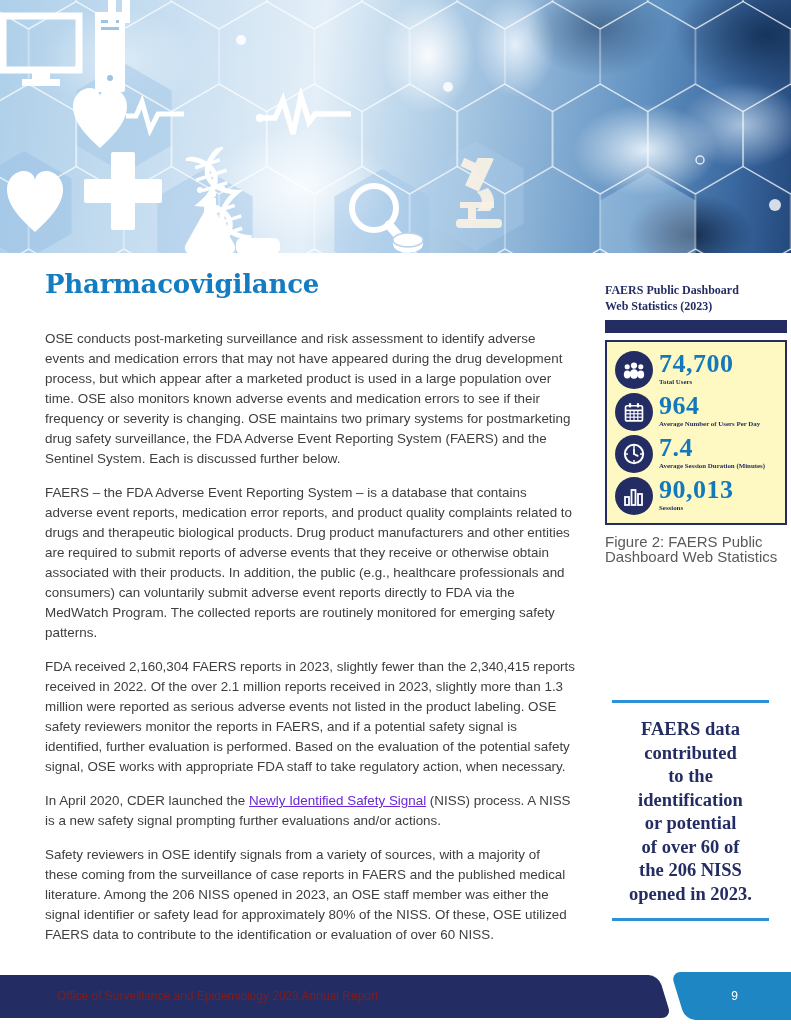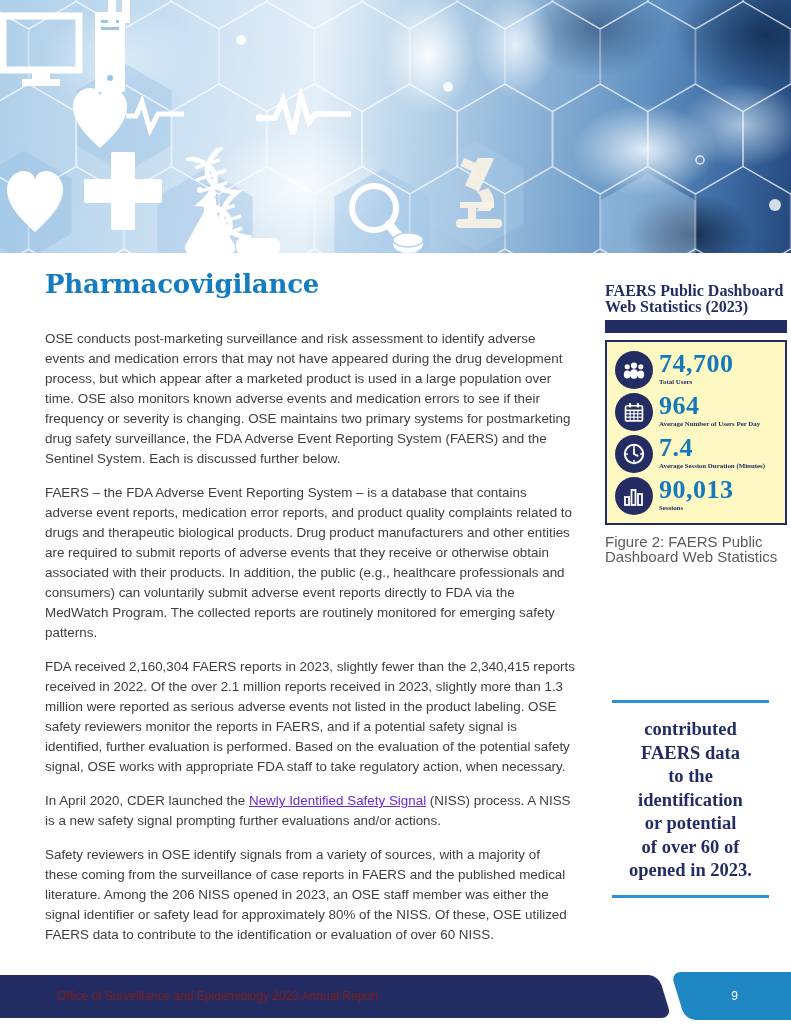--- a/index.html
+++ b/index.html
@@ -34,21 +34,21 @@
     margin:0 0 29px 0; font-family:"DejaVu Serif", serif; font-weight:bold;
     font-size:26px; line-height:32px; color:#147cc0; letter-spacing:-0.2px;
   }
   .content p { margin:0 0 14px 0; font-size:13.4px; line-height:20px; color:#3e3e3e; }
   .content a { color:#6d28d9; text-decoration:underline; }
 
   
   .sidebar { position:absolute; left:605px; top:283px; width:182px; }
   .stats-title div {
     font-family:"Liberation Serif", serif; font-weight:bold;
-    font-size:16px; line-height:15.5px; color:#242d63;
+    font-size:12px; line-height:15.5px; color:#242d63;
   }
   .title-bar { margin-top:6px; height:13px; background:#242d63; }
   .stats-box { margin-top:7px; border:2px solid #242d63; background:#fef9c3; padding:9px 0 4px 8px; }
   .stat-row { display:flex; align-items:flex-start; margin-bottom:4px; }
   .stat-circle {
     flex:0 0 auto; width:38px; height:38px; border-radius:50%;
     background:#242d63; display:flex; align-items:center; justify-content:center;
   }
   .stat-text { margin-left:6px; }
   .stat-value {
@@ -325,26 +325,27 @@
 
     <div class="figure-caption">
       <div>Figure 2: FAERS Public</div>
       <div>Dashboard Web Statistics</div>
     </div>
   </div>
 
   <div class="pull-quote">
     <div class="pq-rule"></div>
     <div class="pq-lines">
+      <div>FAERS data</div>
       <div>contributed</div>
-      <div>FAERS data</div>
       <div>to the</div>
       <div>identification</div>
       <div>or potential</div>
       <div>of over 60 of</div>
+      <div>the 206 NISS</div>
       <div>opened in 2023.</div>
     </div>
     <div class="pq-rule"></div>
   </div>
 
   <div class="footer-navy"></div>
   <div class="footer-text">Office of Surveillance and Epidemiology 2023 Annual Report</div>
   <div class="footer-chip"></div>
   <div class="footer-page">9</div>
 

